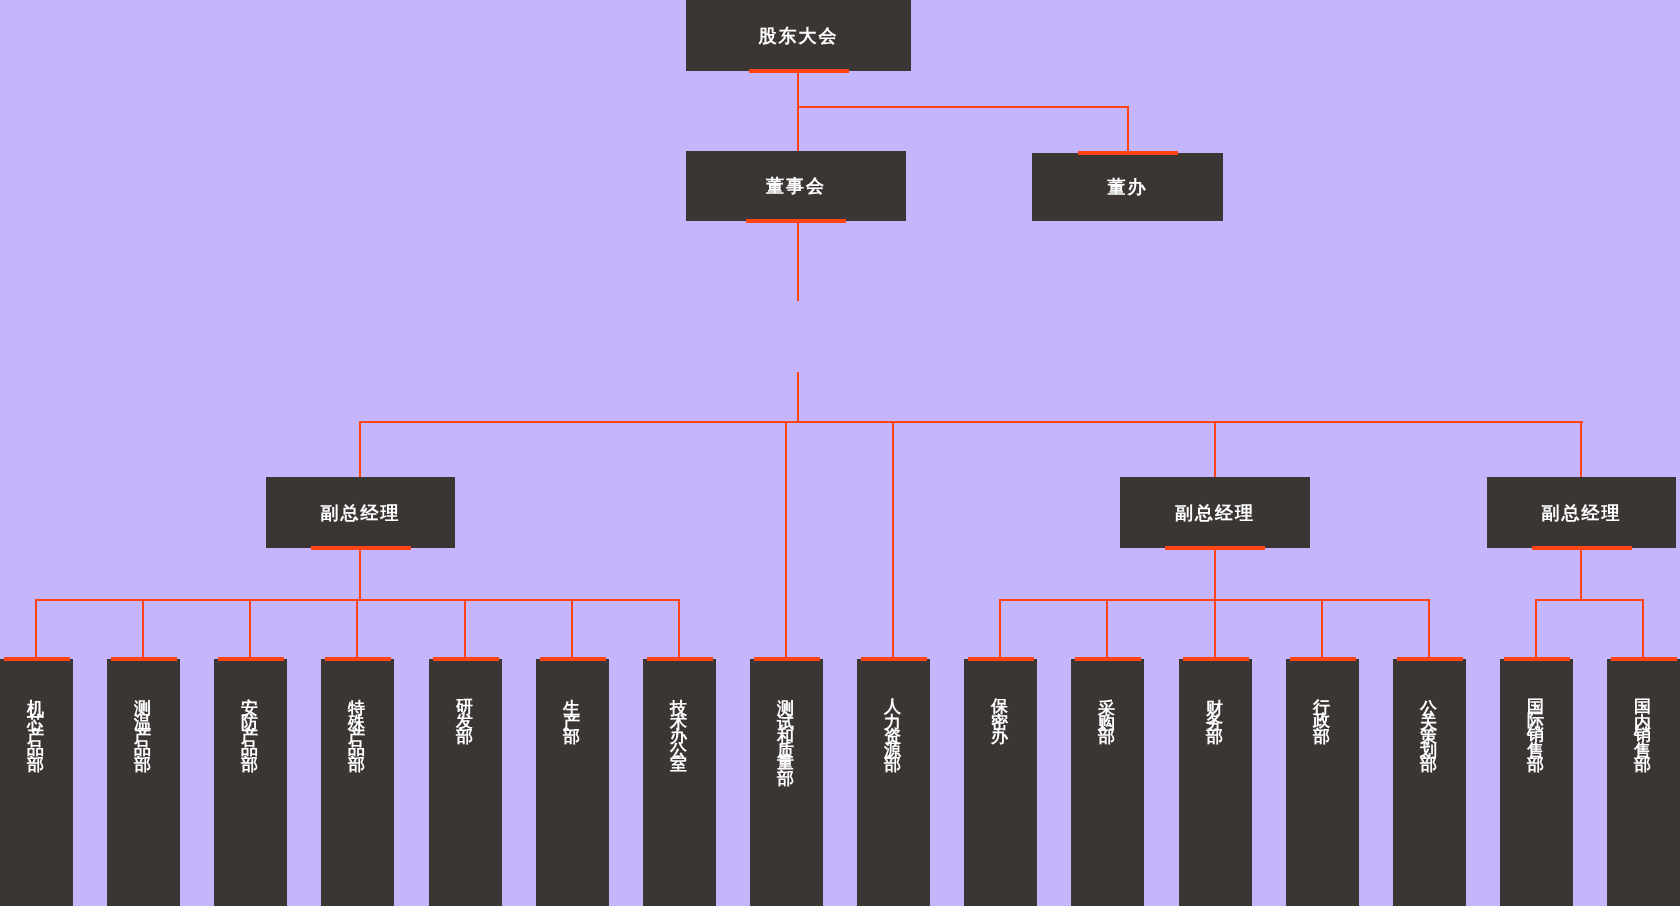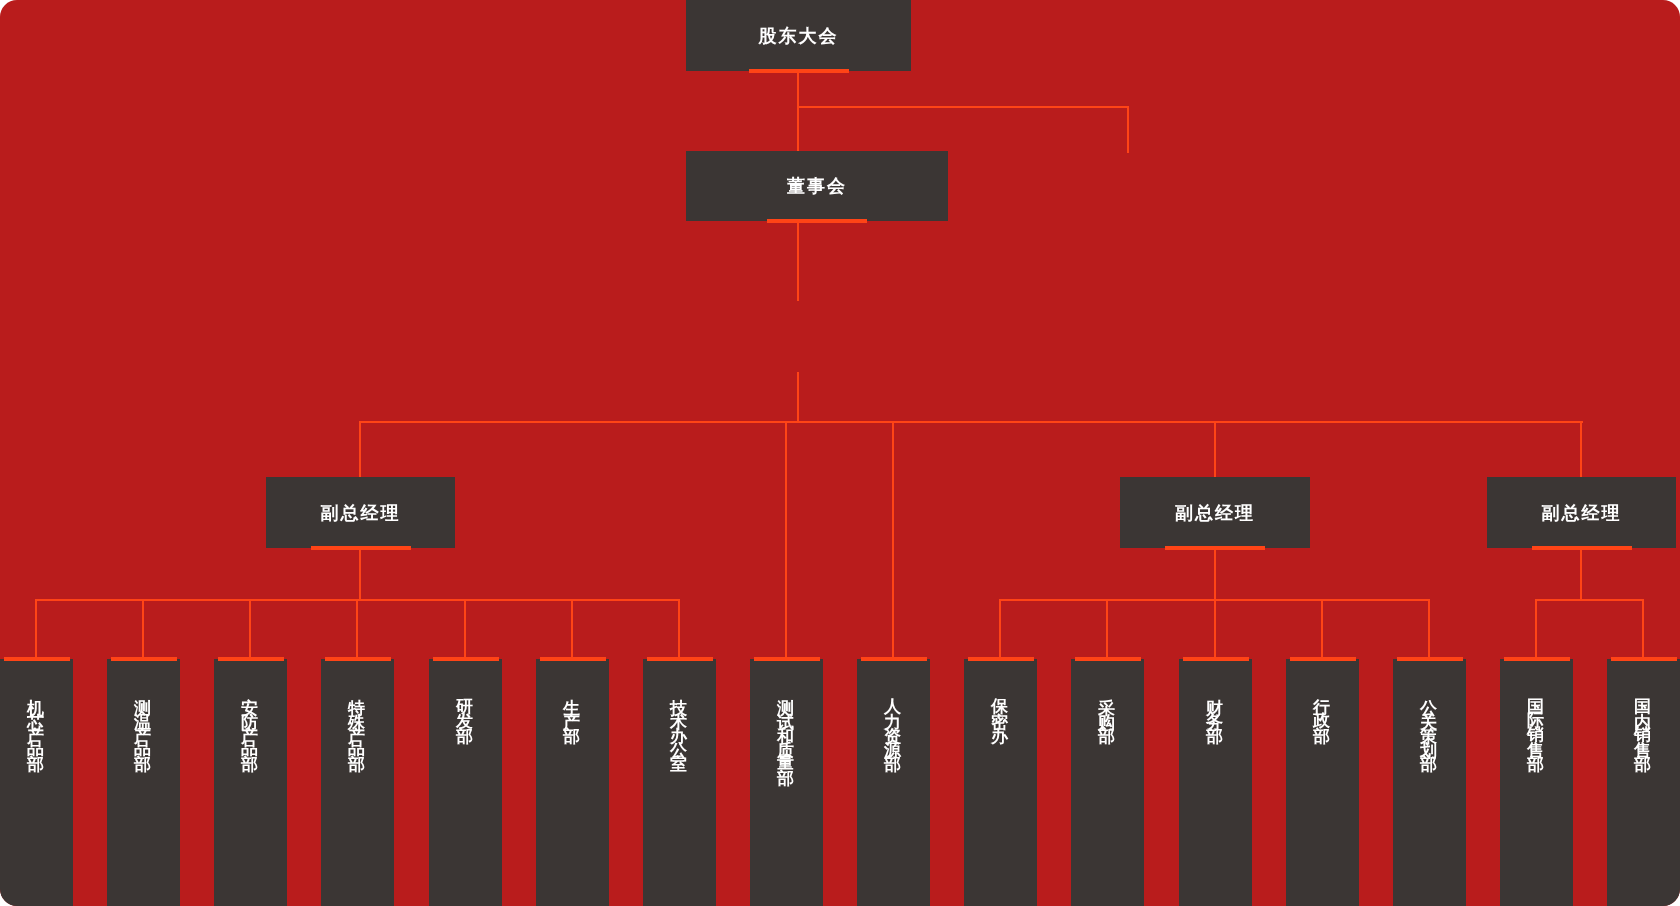--- a/index.html
+++ b/index.html
@@ -4,23 +4,22 @@
 <style>
   * { margin: 0; padding: 0; box-sizing: border-box; }
   html, body { background: #ffffff; }
   body {
     font-family: "DejaVu Sans", "Liberation Sans", sans-serif;
   }
   .canvas {
     position: relative;
     width: 1680px;
     height: 906px;
-    background: #b91c1c;
+    background: #c4b5fd;
     overflow: hidden;
-    border-radius: 17px;
   }
   
   .box {
     position: absolute;
     background: #3b3634;
     color: #ffffff;
   }
   .hbox {
     display: flex;
     align-items: center;
@@ -126,22 +125,25 @@
 
   <div class="line v" style="left:1580px;top:548px;height:53px"></div>
   <div class="line h" style="left:1535px;top:599px;width:109px"></div>
   <div class="line v" style="left:1535px;top:599px;height:60px"></div>
   <div class="line v" style="left:1642px;top:599px;height:60px"></div>
 
   <div class="box hbox accent-bottom" style="left:686px;top:0;width:225px;height:71px">
     <span>股东大会</span>
   </div>
 
-  <div class="box hbox accent-bottom" style="left:686px;top:151px;width:262px;height:70px">
+  <div class="box hbox accent-bottom" style="left:686px;top:151px;width:220px;height:70px">
     <span>董事会</span>
+  </div>
+  <div class="box hbox accent-top" style="left:1032px;top:153px;width:191px;height:68px">
+    <span>董办</span>
   </div>
 
 
   <div class="box hbox accent-bottom" style="left:266px;top:477px;width:189px;height:71px">
     <span>副总经理</span>
   </div>
   <div class="box hbox accent-bottom" style="left:1120px;top:477px;width:190px;height:71px">
     <span>副总经理</span>
   </div>
   <div class="box hbox accent-bottom" style="left:1487px;top:477px;width:189px;height:71px">

